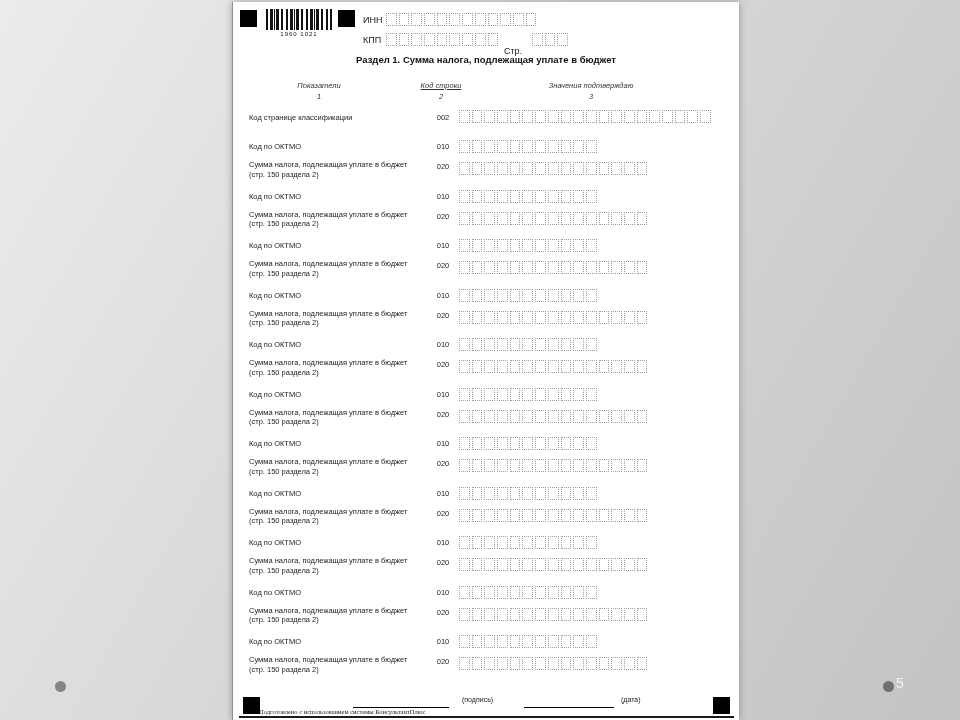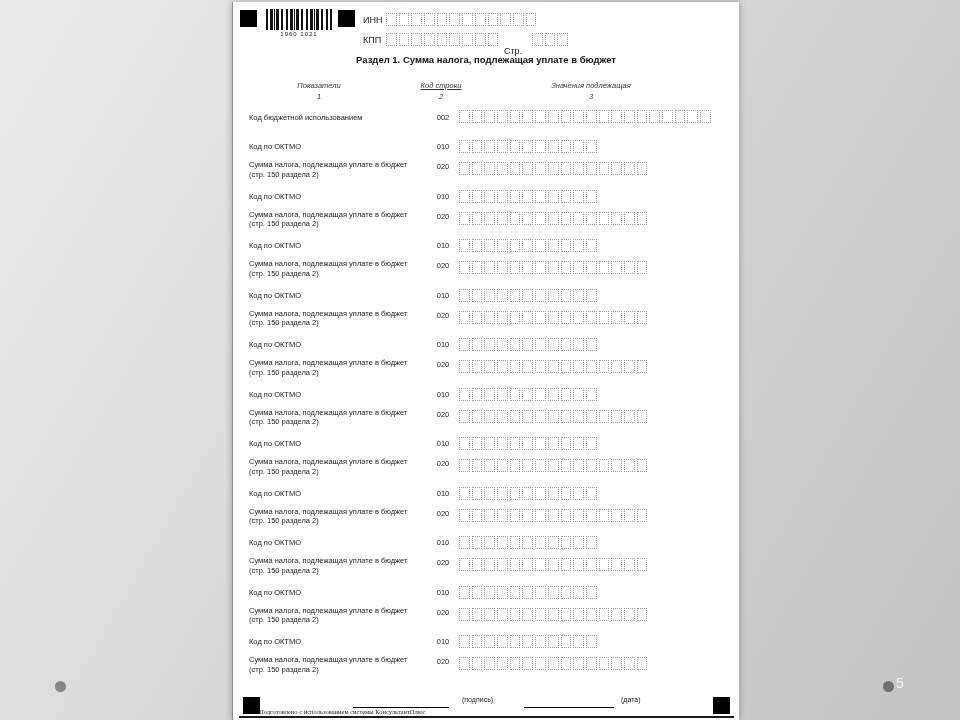--- a/index.html
+++ b/index.html
@@ -82,24 +82,24 @@
       <span class="cell"></span>
       <span class="cell"></span>
     </div>
 
   <div class="title">Раздел 1. Сумма налога, подлежащая уплате в бюджет</div>
 
   <div class="colhead" style="left:86px;top:79px;">Показатели</div>
   <div class="colhead" style="left:86px;top:90px;">1</div>
   <div class="colhead" style="left:208px;top:79px;text-decoration:underline;">Код строки</div>
   <div class="colhead" style="left:208px;top:90px;">2</div>
-  <div class="colhead" style="left:358px;top:79px;">Значения подлежащая</div>
+  <div class="colhead" style="left:358px;top:79px;">Значения подтверждаю</div>
   <div class="colhead" style="left:358px;top:90px;">3</div>
 
-  <div class="row-label" style="top:111px;">Код бюджетной использованием</div>
+  <div class="row-label" style="top:111px;">Код странице классификации</div>
   <div class="row-code" style="top:111px;">002</div>
   <div class="cells rcells" style="top:108px;">
       <span class="cell"></span>
       <span class="cell"></span>
       <span class="cell"></span>
       <span class="cell"></span>
       <span class="cell"></span>
       <span class="cell"></span>
       <span class="cell"></span>
       <span class="cell"></span>

